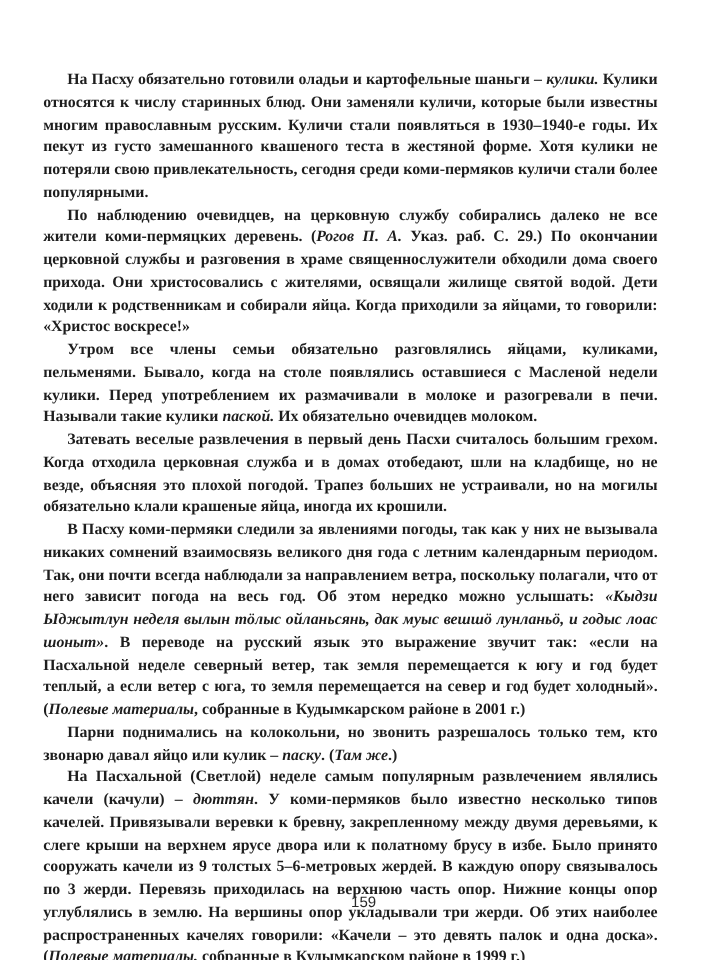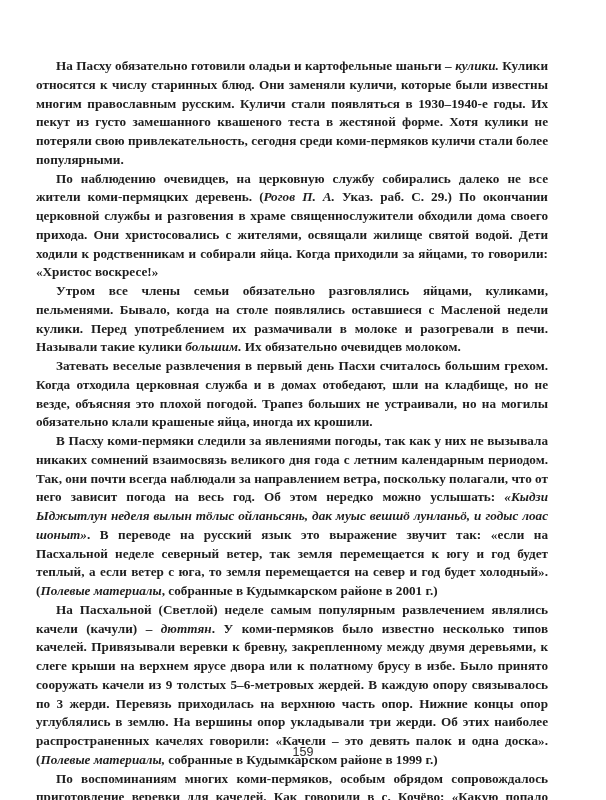--- a/index.html
+++ b/index.html
@@ -17,19 +17,20 @@
     text-align: center; font-family: "Liberation Sans", sans-serif;
     font-size: 12.5px; color: #2a2a2a;
   }
 </style>
 </head>
 <body>
 
 <div class="page" id="page-body">
     <p><span>На Пасху обязательно готовили оладьи и картофельные шаньги – </span><em>кулики.</em><span> Кулики относят­ся к числу старинных блюд. Они заменяли куличи, которые были известны многим православ­ным русским. Куличи стали появляться в 1930–1940-е годы. Их пекут из густо замешанного квашеного теста в жестяной форме. Хотя кулики не потеряли свою привлекательность, сегодня среди коми-пермяков куличи стали более популярными.</span></p>
     <p><span>По наблюдению очевидцев, на церковную службу собирались далеко не все жители коми-пермяцких деревень. (</span><em>Рогов П. А.</em><span> Указ. раб. С. 29.) По окончании церковной службы и разгове­ния в храме священнослужители обходили дома своего прихода. Они христосовались с жителями, освящали жилище святой водой. Дети ходили к родственникам и собирали яйца. Когда приходили за яйцами, то говорили: «Христос воскресе!»</span></p>
-    <p><span>Утром все члены семьи обязательно разговлялись яйцами, куликами, пельменями. Бывало, когда на столе появлялись оставшиеся с Масленой недели кулики. Перед употребле­нием их размачивали в молоке и разогревали в печи. Называли такие кулики </span><em>большим.</em><span> Их обязательно очевидцев молоком.</span></p>
+    <p><span>Утром все члены семьи обязательно разговлялись яйцами, куликами, пельменями. Бывало, когда на столе появлялись оставшиеся с Масленой недели кулики. Перед употребле­нием их размачивали в молоке и разогревали в печи. Называли такие кулики </span><em>паской.</em><span> Их обязательно очевидцев молоком.</span></p>
     <p><span>Затевать веселые развлечения в первый день Пасхи считалось большим грехом. Когда отходила церковная служба и в домах отобедают, шли на кладбище, но не везде, объясняя это плохой погодой. Трапез больших не устраивали, но на могилы обязательно клали крашеные яйца, иногда их крошили.</span></p>
     <p><span>В Пасху коми-пермяки следили за явлениями погоды, так как у них не вызывала никаких сомнений взаимосвязь великого дня года с летним календарным периодом. Так, они почти всегда наблюдали за направлением ветра, поскольку полагали, что от него зависит погода на весь год. Об этом нередко можно услышать: </span><em>«Кыдзи Ыджытлун неделя вылын тöлыс ойлань­сянь, дак муыс вешшö лунланьö, и годыс лоас шоныт»</em><span>. В переводе на русский язык это выражение звучит так: «если на Пасхальной неделе северный ветер, так земля перемещается к югу и год будет теплый, а если ветер с юга, то земля перемещается на север и год будет холод­ный». (</span><em>Полевые материалы</em><span>, собранные в Кудымкарском районе в 2001 г.)</span></p>
+    <p><span>Парни поднимались на колокольни, но звонить разрешалось только тем, кто звонарю давал яйцо или кулик – </span><em>паску</em><span>. (</span><em>Там же</em><span>.)</span></p>
     <p><span>На Пасхальной (Светлой) неделе самым популярным развлечением являлись качели (качули) – </span><em>дюттян</em><span>. У коми-пермяков было известно несколько типов качелей. Привязывали веревки к бревну, закрепленному между двумя деревьями, к слеге крыши на верхнем ярусе двора или к полатному брусу в избе. Было принято сооружать качели из 9 толстых 5–6-метровых жердей. В каждую опору связывалось по 3 жерди. Перевязь приходилась на вер­хнюю часть опор. Нижние концы опор углублялись в землю. На вершины опор укладывали три жерди. Об этих наиболее распространенных качелях говорили: «Качели – это девять палок и одна доска». (</span><em>Полевые материалы,</em><span> собранные в Кудымкарском районе в 1999 г.)</span></p>
     <p><span>По воспоминаниям многих коми-пермяков, особым обрядом сопровождалось приготов­ление веревки для качелей. Как говорили в с. Кочёво: «Какую попало веревку для качелей</span></p>
   </div>
 <div class="pagenum">159</div>
 
 </body></html>

